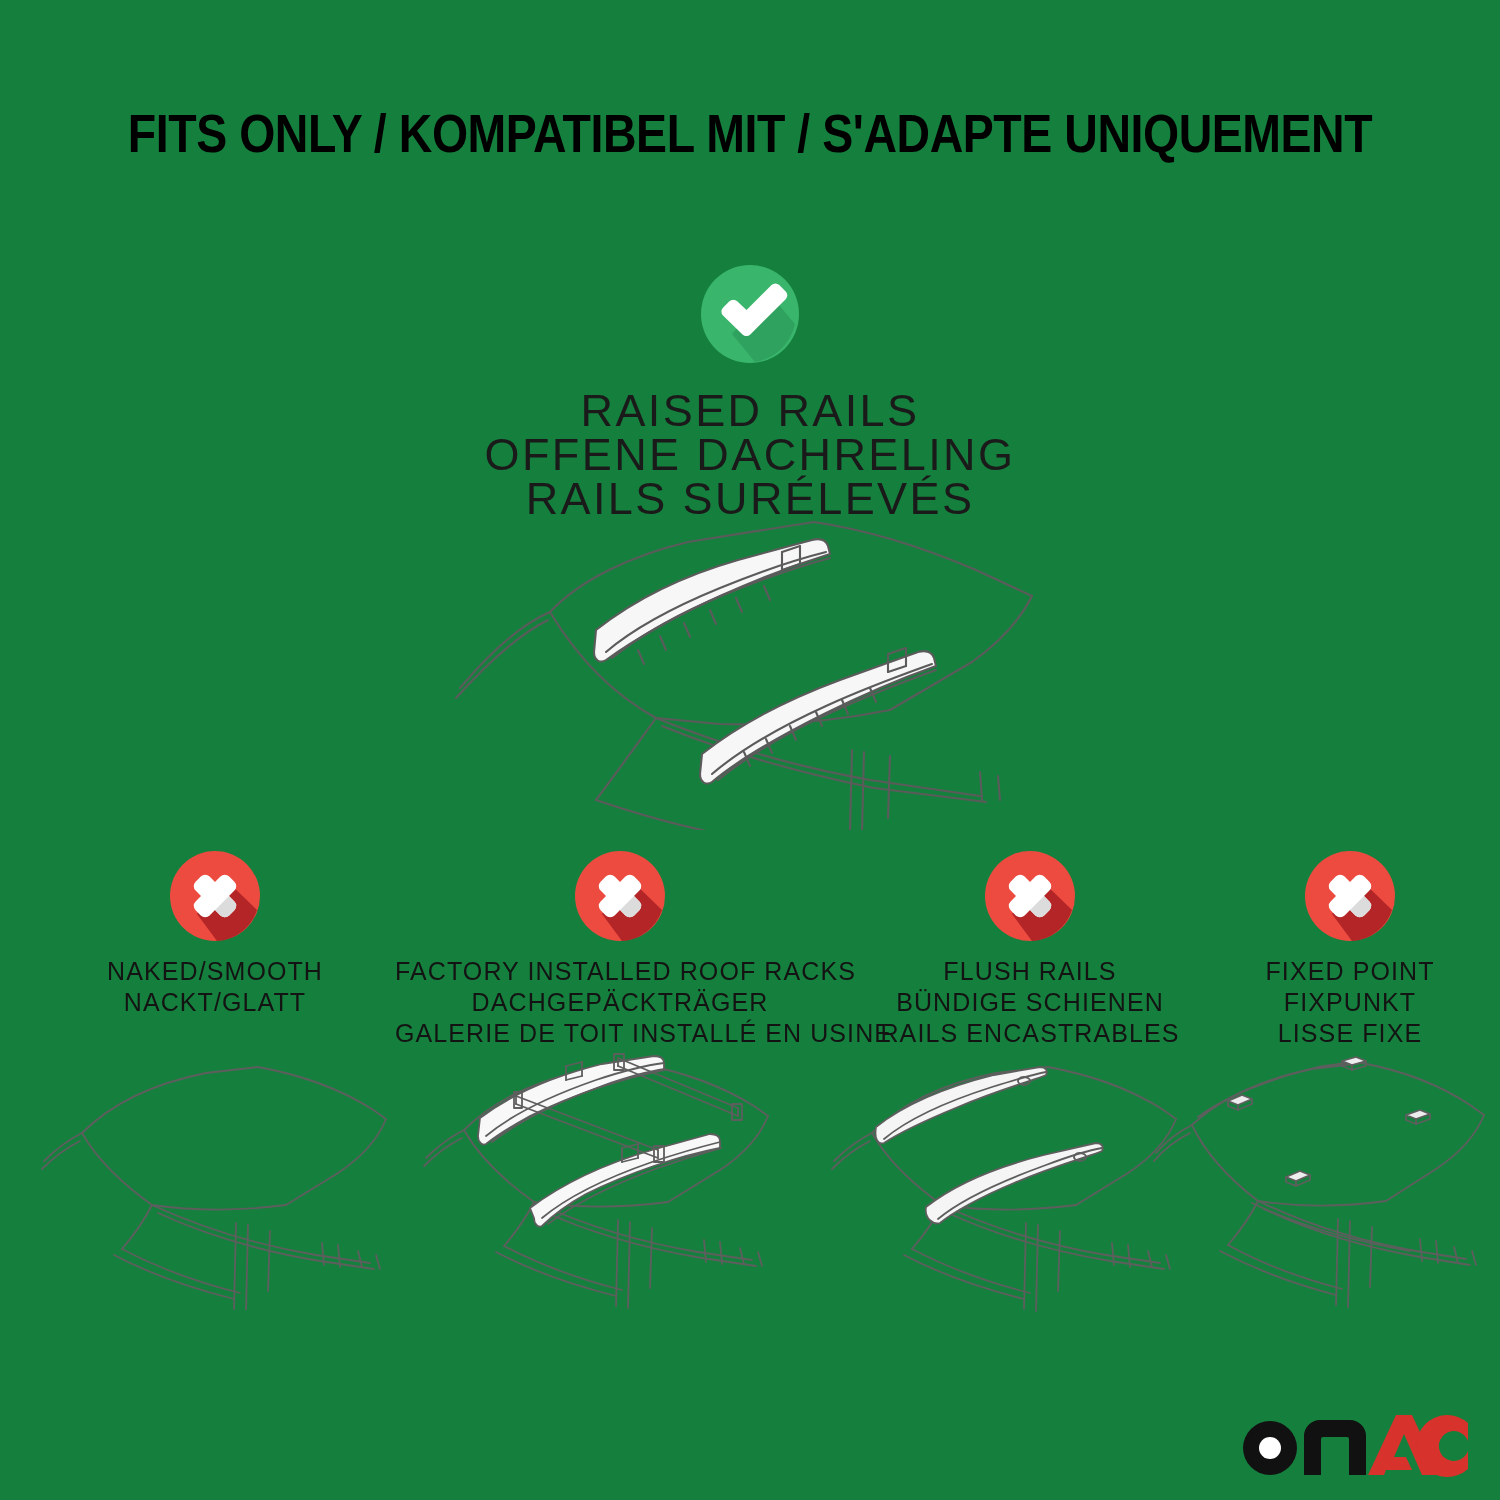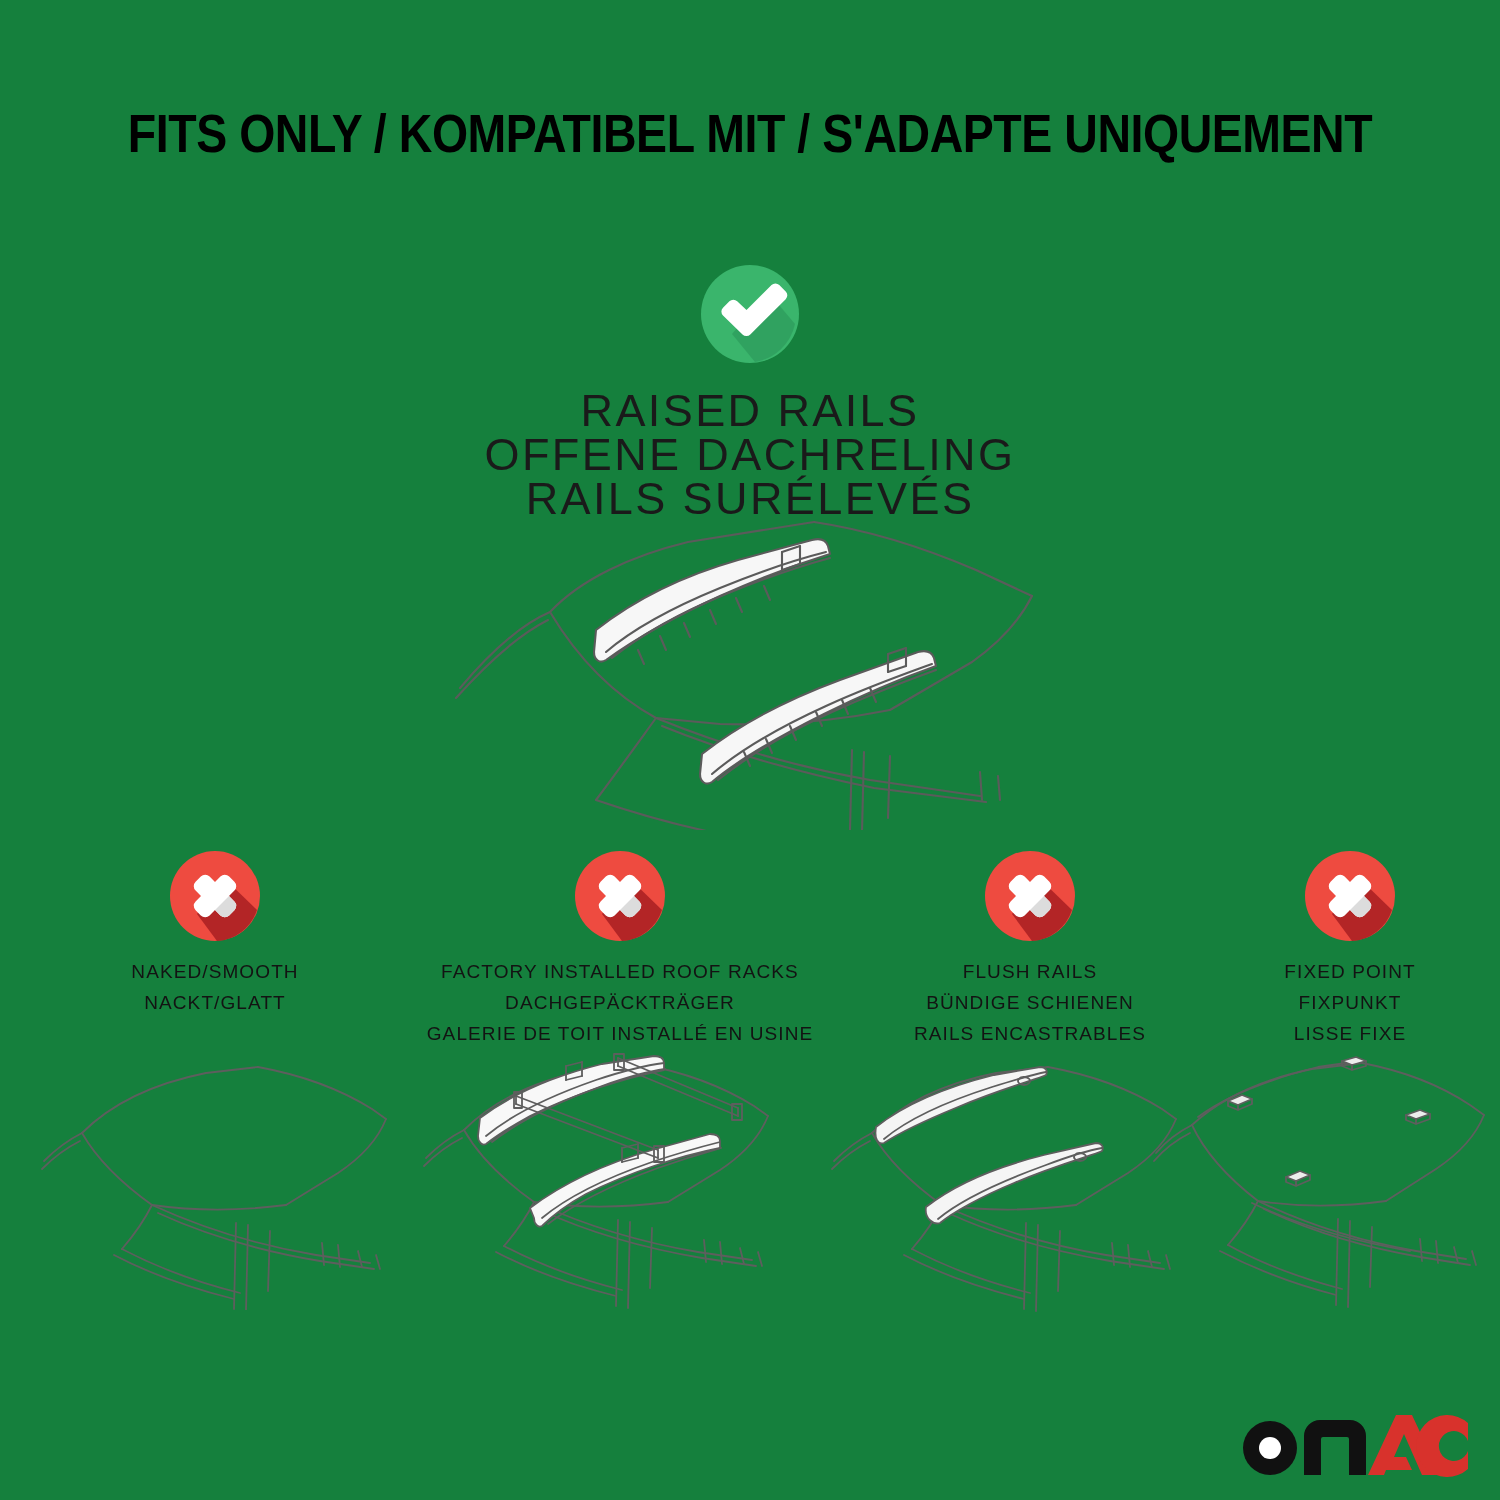--- a/index.html
+++ b/index.html
@@ -79,21 +79,21 @@
     position: absolute;
     top: 848px;
     text-align: center;
   }
   .bad-col .badge { width: 96px; height: 96px; }
   .bad-col .badge svg { width: 96px; height: 96px; }
   .bad-labels { margin-top: 12px; }
   .bad-labels .ln {
     font-family: "Liberation Sans", sans-serif;
     font-weight: 400;
-    font-size: 19px;
+    font-size: 25px;
     line-height: 31px;
     letter-spacing: 1.1px;
     color: #131313;
     white-space: nowrap;
   }
 
   #col1 { left: 55px;   width: 320px; }
   #col2 { left: 395px;  width: 450px; }
   #col3 { left: 880px;  width: 300px; }
   #col4 { left: 1205px; width: 290px; }

